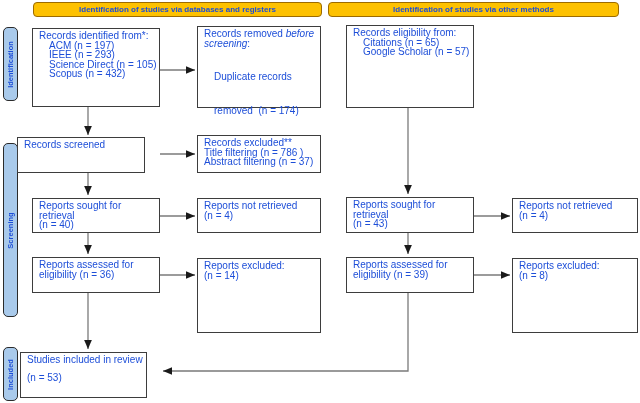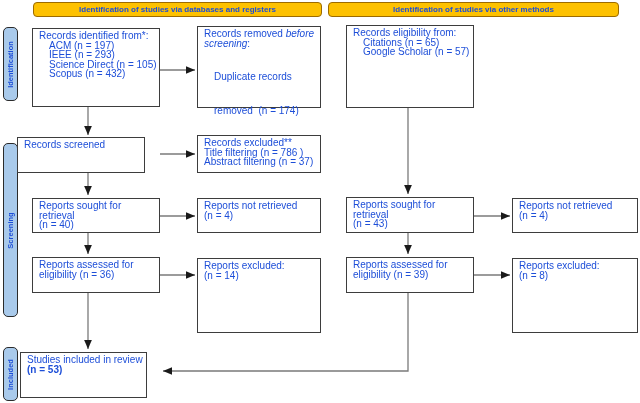--- a/index.html
+++ b/index.html
@@ -36,21 +36,21 @@
 
   .box {
     position:absolute; box-sizing:border-box; background:#fff;
     border:1.5px solid var(--box-border,#3d3d3d);
     font-size:10px; line-height:9.6px;
     display:flex; flex-direction:column; justify-content:flex-start;
     padding:2px 2px 2px 6px;
   }
   .line { white-space:pre-wrap; }
   .ind  { padding-left:10px; }
-  .b    { font-weight:bold; }
+  .b    { font-weight:normal;margin-top:8px; }
   .box i { font-style:italic; }
 
   
   .bx-db-identified   { left:32px;  top:28px;  width:128px; height:79px; }
   .bx-removed         { left:197px; top:26px;  width:124px; height:82px;gap:24px; }
   .bx-screened        { left:17px;  top:137px; width:128px; height:36px; }
   .bx-excluded1       { left:197px; top:135px; width:124px; height:38px; }
   .bx-sought-l        { left:32px;  top:198px; width:128px; height:35px; }
   .bx-notretr-l       { left:197px; top:198px; width:124px; height:35px; }
   .bx-assessed-l      { left:32px;  top:257px; width:128px; height:36px; }

